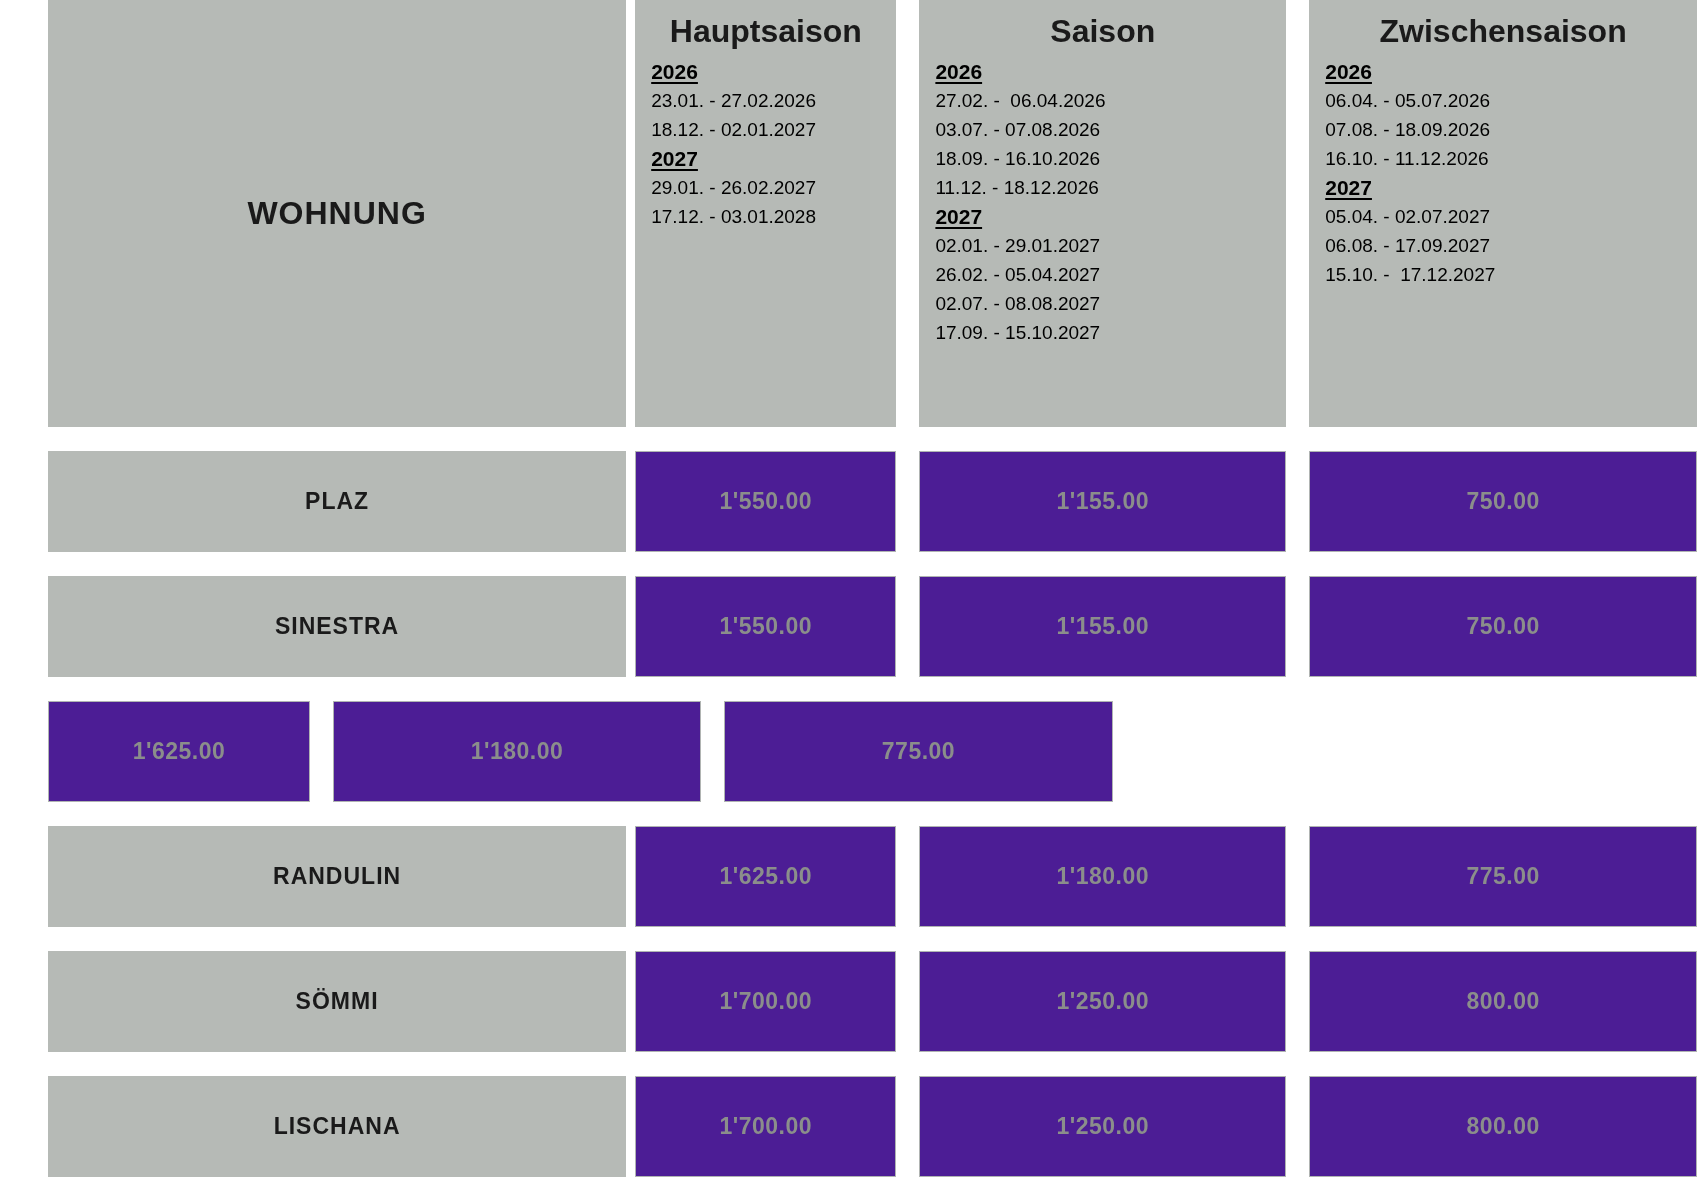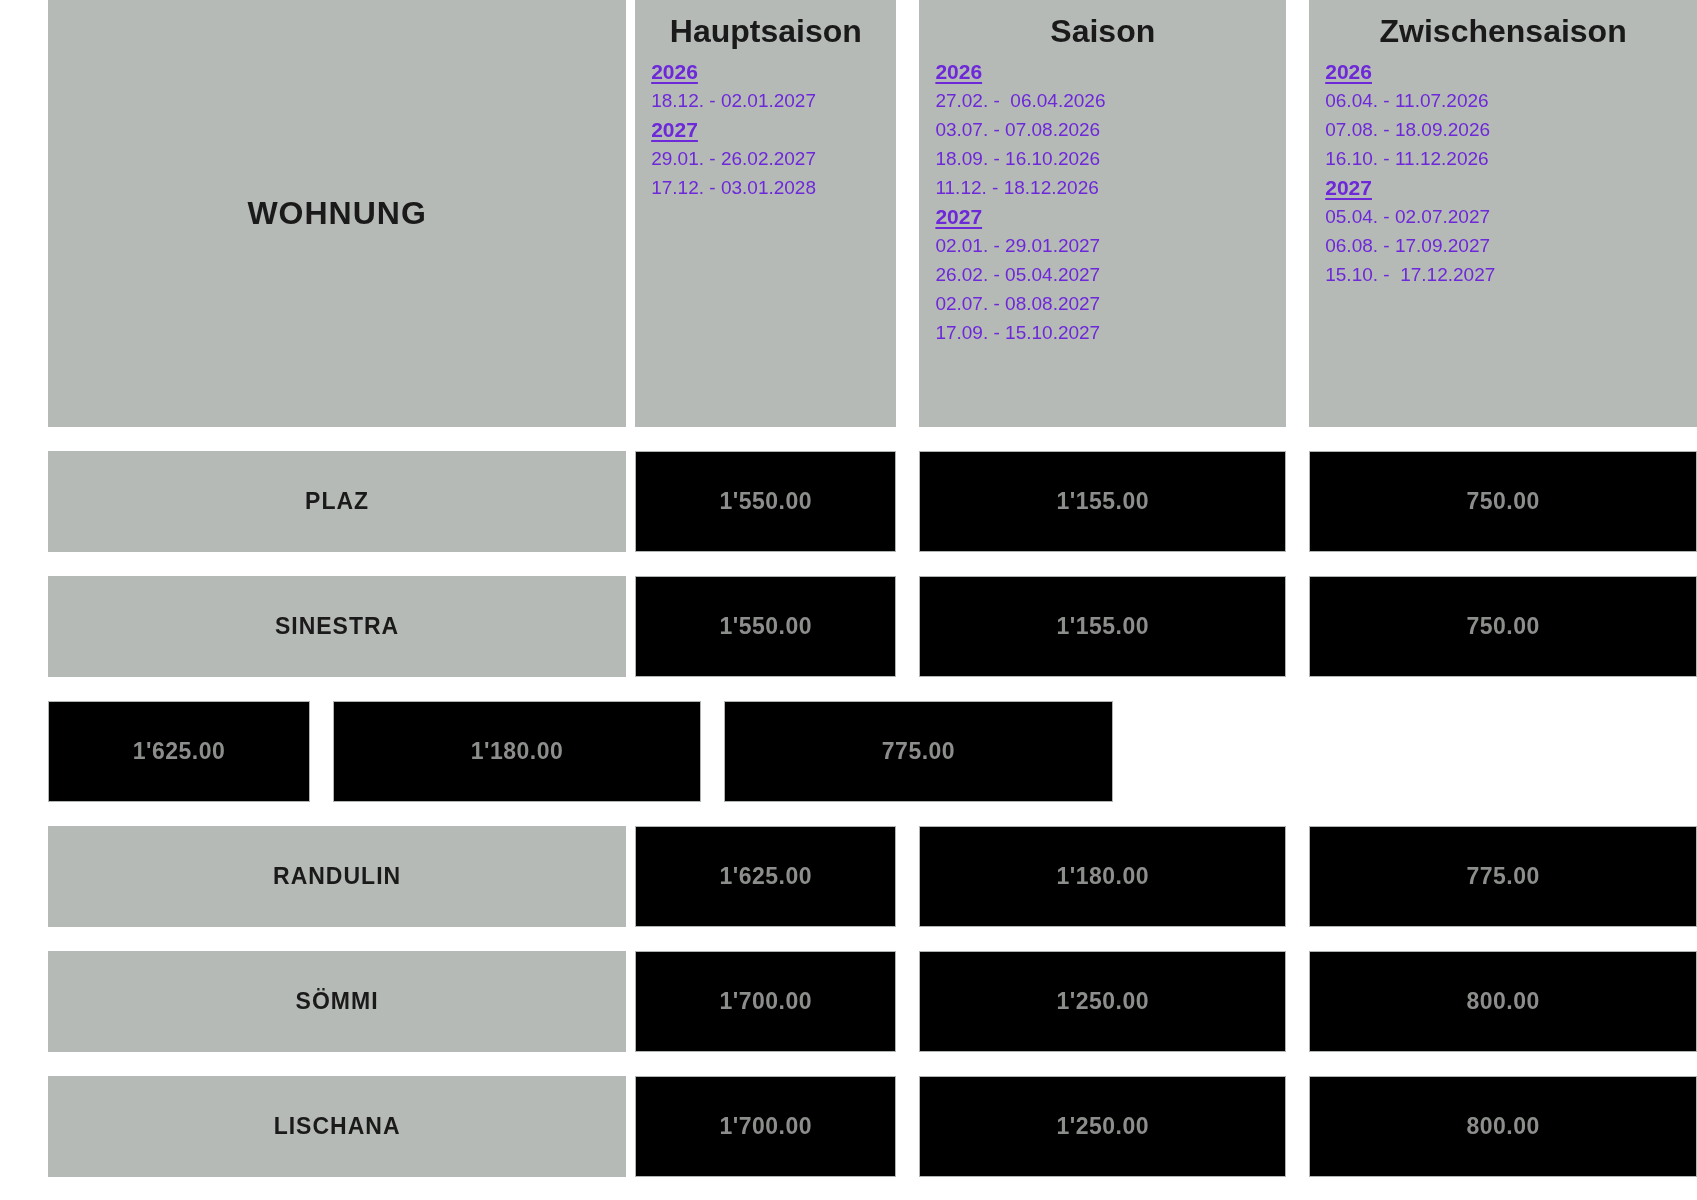--- a/index.html
+++ b/index.html
@@ -41,42 +41,42 @@
     font-size: 32px;
     font-weight: 700;
     line-height: 37px;
   }
   .dates {
     padding-left: 16px;
     padding-right: 6px;
     margin-top: 7px;
     font-size: 19px;
     line-height: 29px;
-    color: #6d28d9;
+    color: #000000;
   }
   .year {
     font-size: 21px;
     font-weight: 700;
     text-decoration: underline;
     text-decoration-thickness: 2px;
     text-underline-offset: 3px;
     line-height: 29px;
   }
   .date { white-space: pre; }
 
   .apartment-cell {
     display: flex;
     align-items: center;
     justify-content: center;
     font-size: 23px;
     font-weight: 700;
     letter-spacing: 1px;
   }
   .price-cell {
-    background: #000000;
+    background: #4c1d95;
     border: 1px solid #b0b4b2;
     display: flex;
     align-items: center;
     justify-content: center;
     font-size: 23px;
     font-weight: 700;
     letter-spacing: 0.5px;
     color: #8b8e8b;
   }
 </style>
@@ -88,20 +88,21 @@
   <div class="trow header-row">
 
     <div class="cell col-label gray wohnung-header">
       <span>WOHNUNG</span>
     </div>
 
     <div class="cell col-s1 gray season">
       <div class="season-title">Hauptsaison</div>
       <div class="dates">
         <div class="year">2026</div>
+        <div class="date">23.01. - 27.02.2026</div>
         <div class="date">18.12. - 02.01.2027</div>
         <div class="year">2027</div>
         <div class="date">29.01. - 26.02.2027</div>
         <div class="date">17.12. - 03.01.2028</div>
       </div>
     </div>
 
     <div class="cell col-s2 gray season">
       <div class="season-title">Saison</div>
       <div class="dates">
@@ -115,21 +116,21 @@
         <div class="date">26.02. - 05.04.2027</div>
         <div class="date">02.07. - 08.08.2027</div>
         <div class="date">17.09. - 15.10.2027</div>
       </div>
     </div>
 
     <div class="cell col-s3 gray season">
       <div class="season-title">Zwischensaison</div>
       <div class="dates">
         <div class="year">2026</div>
-        <div class="date">06.04. - 11.07.2026</div>
+        <div class="date">06.04. - 05.07.2026</div>
         <div class="date">07.08. - 18.09.2026</div>
         <div class="date">16.10. - 11.12.2026</div>
         <div class="year">2027</div>
         <div class="date">05.04. - 02.07.2027</div>
         <div class="date">06.08. - 17.09.2027</div>
         <div class="date">15.10. -  17.12.2027</div>
       </div>
     </div>
   </div>
 

